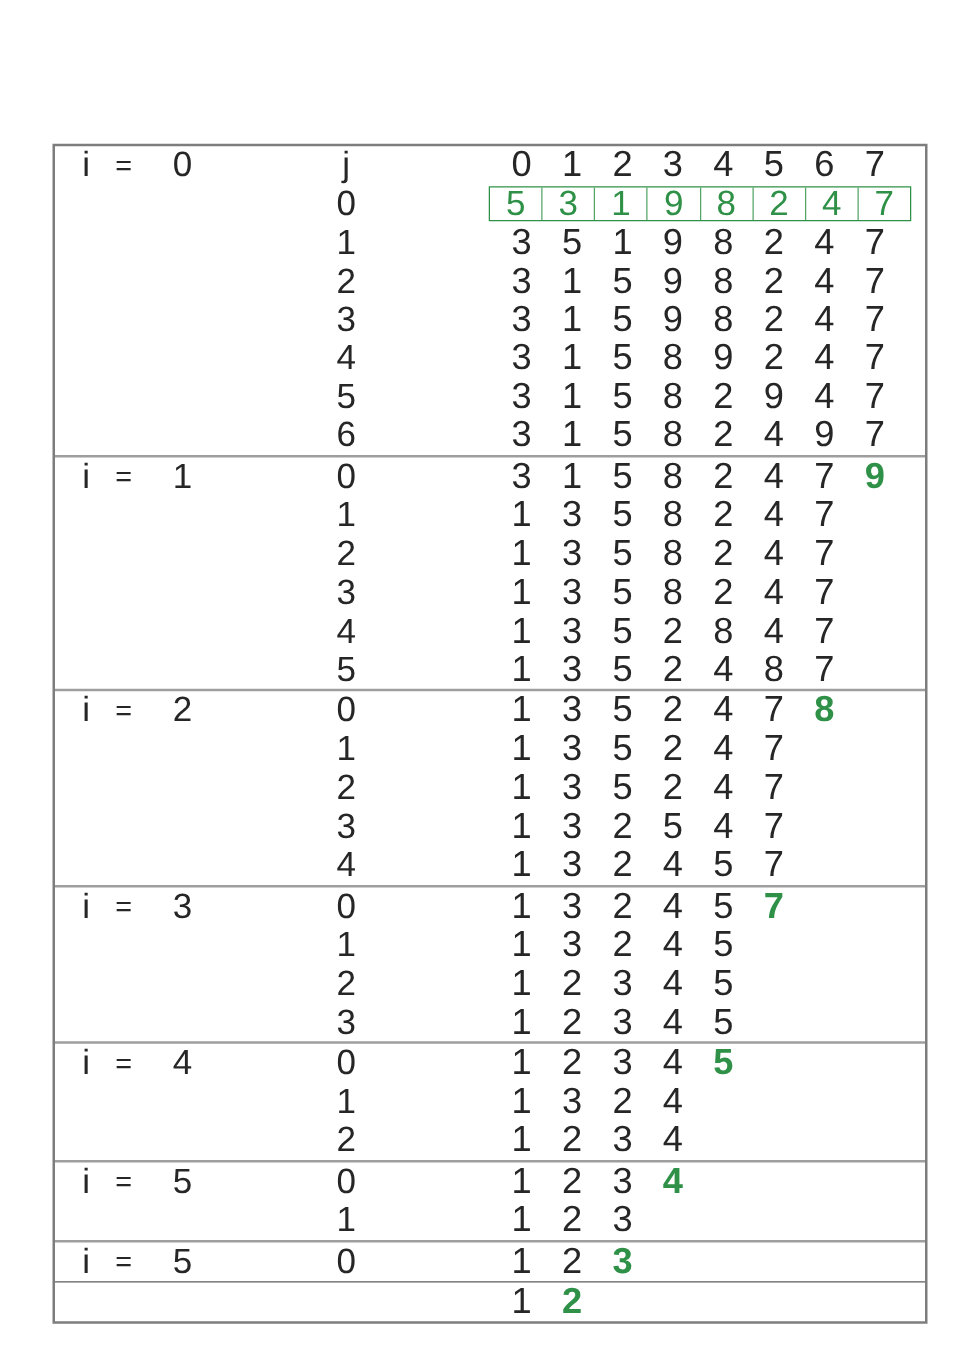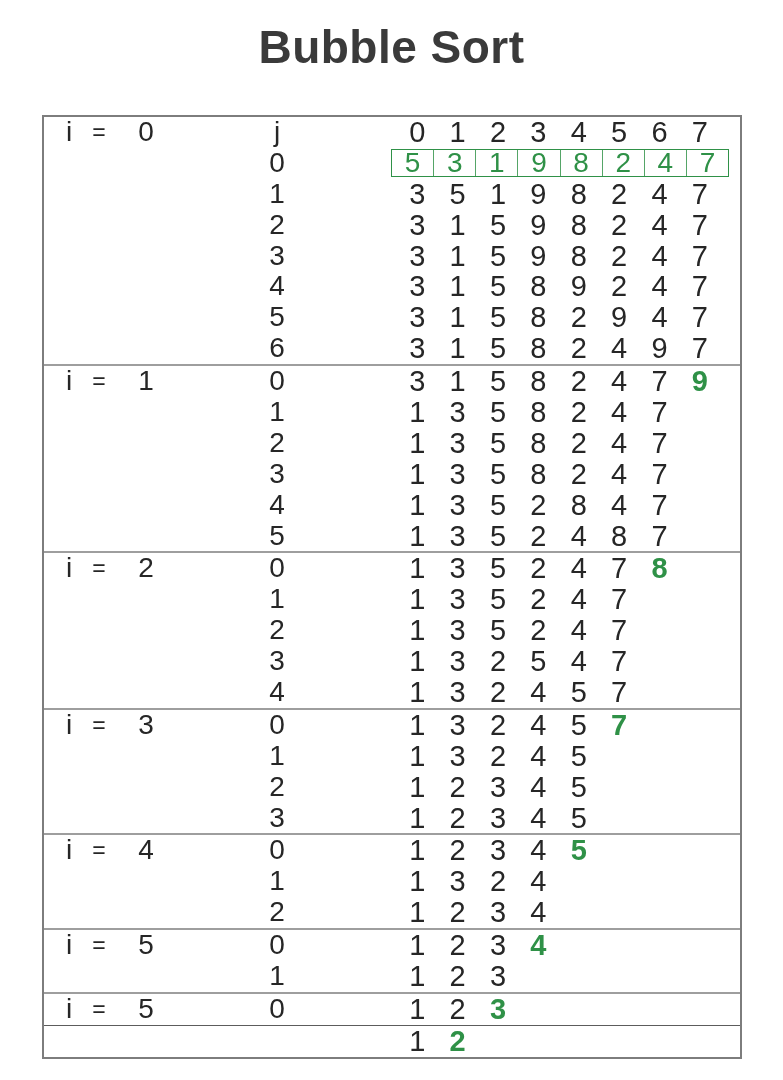--- a/index.html
+++ b/index.html
@@ -46,21 +46,20 @@
   .vals.boxed .cell{
     flex:1;width:auto;color:#2f9147;line-height:25px;font-size:28px;
     border-left:1px solid #55a567;
   }
   .vals.boxed .cell:first-child{border-left:none;}
 </style>
 </head>
 <body>
 
 <div class="page">
-  <h1 class="title">Bubble Sort</h1>
   <div class="table">
       <div class="section">
         <div class="row">
           <span class="lbl lbl-i">i</span>
           <span class="lbl lbl-eq">=</span>
           <span class="lbl lbl-val">0</span>
           <div class="jcol">j</div>
           <div class="vals">
             <span class="cell">0</span>
             <span class="cell">1</span>

